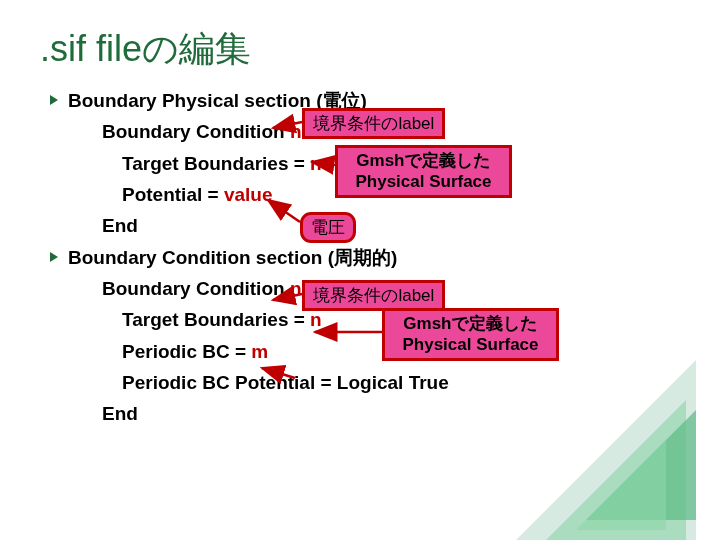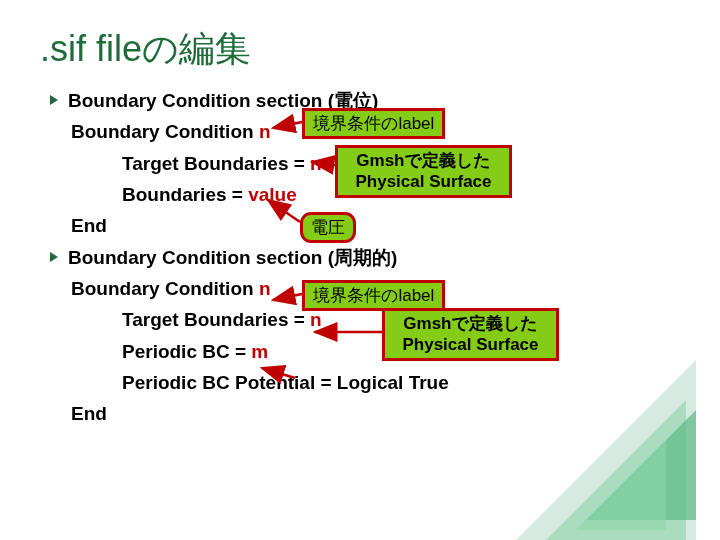--- a/index.html
+++ b/index.html
@@ -37,27 +37,27 @@
   .bullet {
     display: inline-block;
     width: 0; height: 0;
     border-top: 5px solid transparent;
     border-bottom: 5px solid transparent;
     border-left: 8px solid #1f6b3a;
     margin-right: 10px;
     vertical-align: 2px;
   }
   .lv0 { margin-left: 0; }
-  .lv1 { margin-left: 21px; }
+  .lv1 { margin-left: 52px; }
   .lv2 { margin-left: 72px; }
   .var { color: #c00000; }
   .callout {
     position: absolute;
     border: 3px solid #c00000;
-    background: #84cc16;
+    background: #ec4899;
     padding: 2px 8px;
     font-size: 17px;
     color: #000;
     text-align: center;
     font-weight: 400;
     line-height: 1.25;
     white-space: nowrap;
   }
   .callout.twoline { white-space: normal; font-weight: bold; }
   svg.arrows {
@@ -84,24 +84,24 @@
 </style>
 </head>
 <body>
 
 <div class="slide">
 
   <div class="title">.sif fileの編集</div>
 
   <div class="content">
 
-    <div class="lv0"><span class="bullet"></span><span>Boundary Condition section (電位)</span></div>
+    <div class="lv0"><span class="bullet"></span><span>Boundary Physical section (電位)</span></div>
     <div class="lv1"><span>Boundary Condition </span><span class="var">n</span></div>
     <div class="lv2"><span>Target Boundaries = </span><span class="var">n</span></div>
-    <div class="lv2"><span>Boundaries = </span><span class="var">value</span></div>
+    <div class="lv2"><span>Potential = </span><span class="var">value</span></div>
     <div class="lv1"><span>End</span></div>
 
     <div class="lv0" style=""><span class="bullet"></span><span>Boundary Condition section (周期的)</span></div>
     <div class="lv1"><span>Boundary Condition </span><span class="var">n</span></div>
     <div class="lv2"><span>Target Boundaries = </span><span class="var">n</span></div>
     <div class="lv2"><span>Periodic BC = </span><span class="var">m</span></div>
     <div class="lv2"><span>Periodic BC Potential = Logical True</span></div>
     <div class="lv1"><span>End</span></div>
   </div>
 

